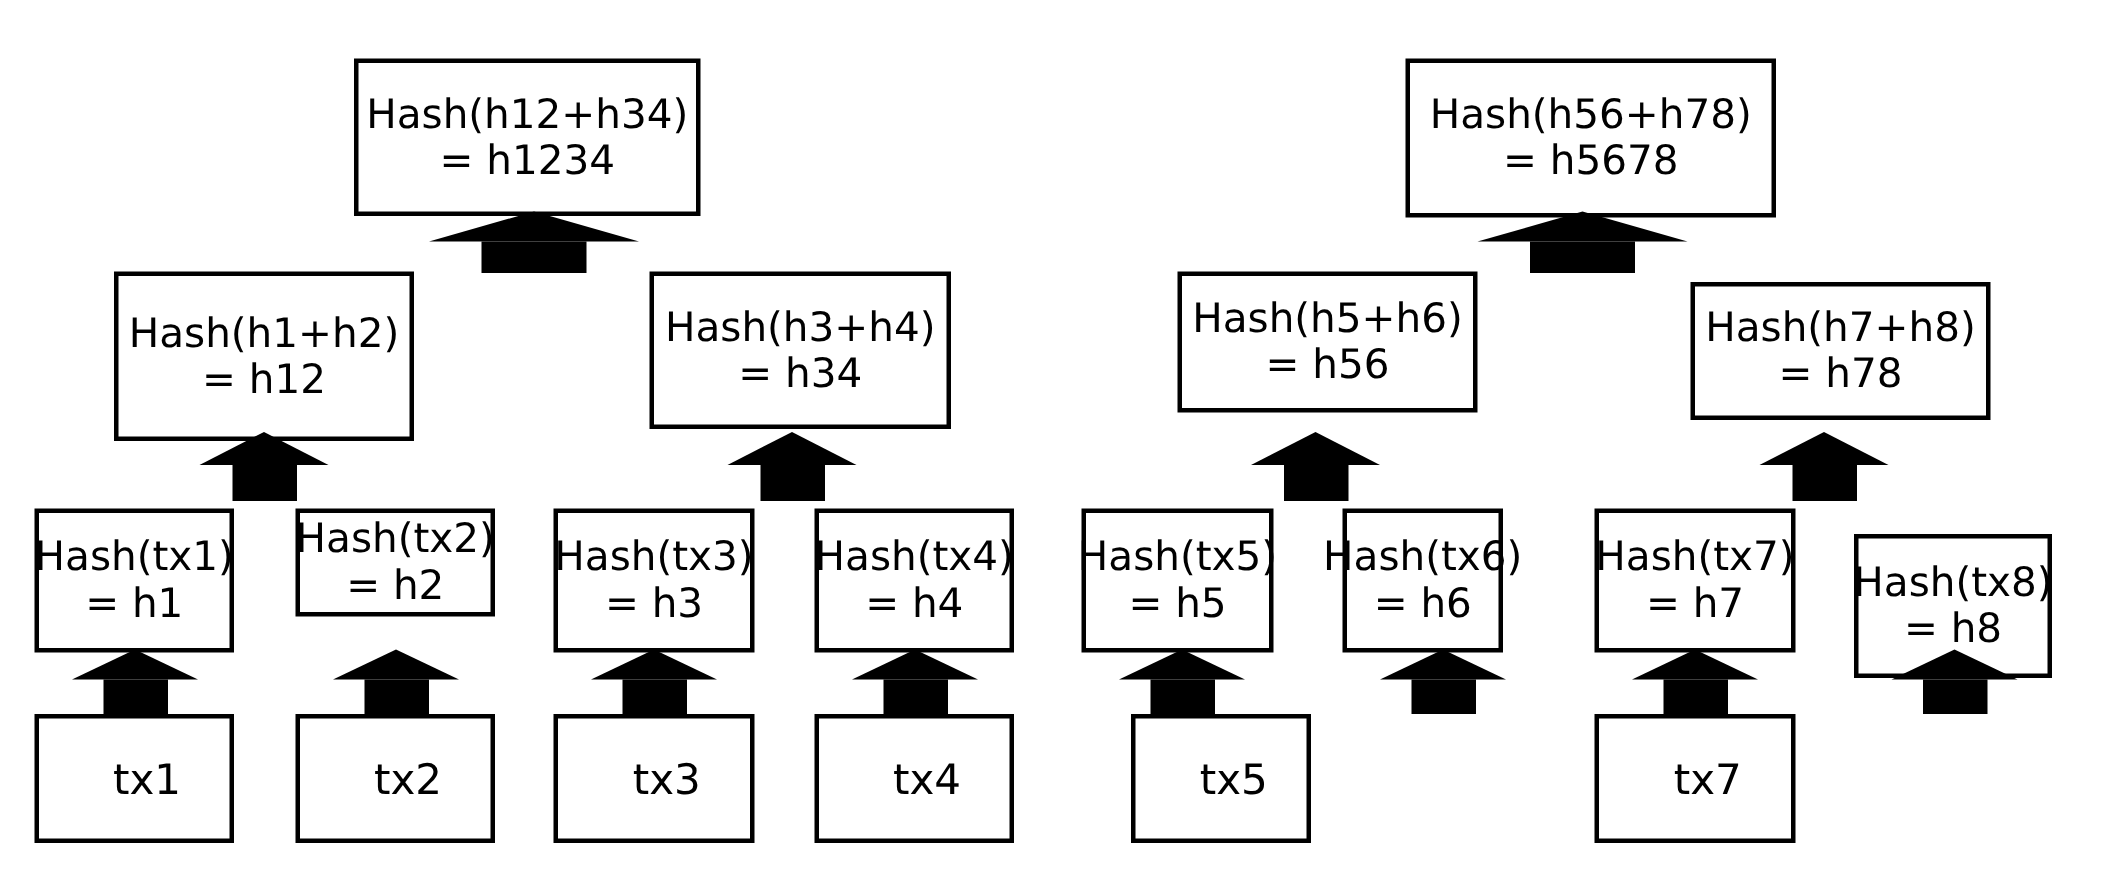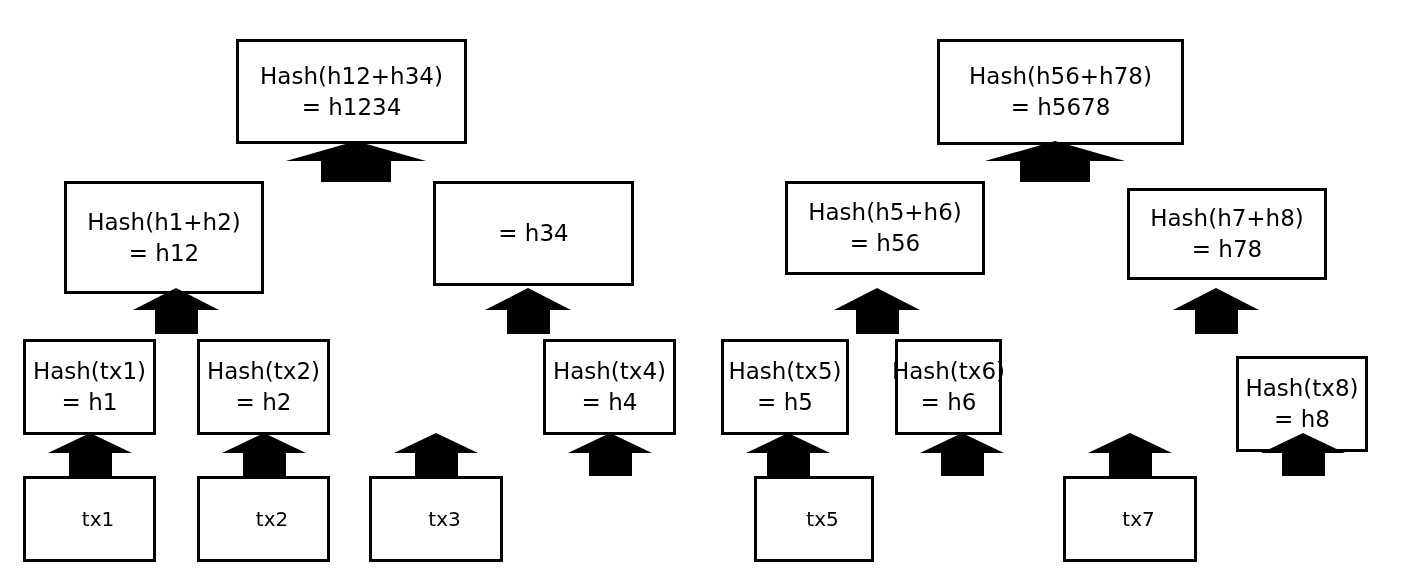--- a/index.html
+++ b/index.html
@@ -20,25 +20,25 @@
     position:absolute;
     box-sizing:border-box;
     background:var(--paper);
     border:3px solid var(--ink);
     display:flex;
     flex-direction:column;
     align-items:center;
     justify-content:center;
     text-align:center;
     z-index:1;
-    font-size:23px;
+    font-size:27px;
     line-height:31px;
     white-space:nowrap;
   }
-  .box.tx{font-size:20px;padding-left:17px;}
+  .box.tx{font-size:28px;padding-left:17px;}
   .arrow{
     position:absolute;
     z-index:2;
   }
   .arrow .head{
     width:0;height:0;
     margin:0 auto;
     border-bottom-color:var(--ink);
     border-bottom-style:solid;
     border-left-style:solid;border-right-style:solid;
@@ -63,70 +63,82 @@
 
   <div class="box" style="left:236px;top:39px;width:231px;height:105px">
     <span>Hash(h12+h34)</span>
     <span>= h1234</span>
   </div>
   <div class="box" style="left:937px;top:39px;width:247px;height:106px">
     <span>Hash(h56+h78)</span>
     <span>= h5678</span>
   </div>
 
-  <div class="box" style="left:64px;top:181px;width:200px;height:113px">
+  <div class="box" style="left:76px;top:181px;width:200px;height:113px">
     <span>Hash(h1+h2)</span>
     <span>= h12</span>
   </div>
   <div class="box" style="left:433px;top:181px;width:201px;height:105px">
+    <span>Hash(h3+h4)</span>
     <span>= h34</span>
   </div>
   <div class="box" style="left:785px;top:181px;width:200px;height:94px">
     <span>Hash(h5+h6)</span>
     <span>= h56</span>
   </div>
   <div class="box" style="left:1127px;top:188px;width:200px;height:92px">
     <span>Hash(h7+h8)</span>
     <span>= h78</span>
   </div>
 
   <div class="box" style="left:23px;top:339px;width:133px;height:96px">
     <span>Hash(tx1)</span>
     <span>= h1</span>
   </div>
-  <div class="box" style="left:197px;top:339px;width:133px;height:96px">
+  <div class="box" style="left:197px;top:339px;width:133px;height:72px">
     <span>Hash(tx2)</span>
     <span>= h2</span>
+  </div>
+  <div class="box" style="left:369px;top:339px;width:134px;height:96px">
+    <span>Hash(tx3)</span>
+    <span>= h3</span>
   </div>
   <div class="box" style="left:543px;top:339px;width:133px;height:96px">
     <span>Hash(tx4)</span>
     <span>= h4</span>
   </div>
   <div class="box" style="left:721px;top:339px;width:128px;height:96px">
     <span>Hash(tx5)</span>
     <span>= h5</span>
   </div>
   <div class="box" style="left:895px;top:339px;width:107px;height:96px">
     <span>Hash(tx6)</span>
     <span>= h6</span>
   </div>
+  <div class="box" style="left:1063px;top:339px;width:134px;height:96px">
+    <span>Hash(tx7)</span>
+    <span>= h7</span>
+  </div>
   <div class="box" style="left:1236px;top:356px;width:132px;height:96px">
     <span>Hash(tx8)</span>
     <span>= h8</span>
   </div>
 
   <div class="box tx" style="left:23px;top:476px;width:133px;height:86px">
     <span>tx1</span>
   </div>
   <div class="box tx" style="left:197px;top:476px;width:133px;height:86px">
     <span>tx2</span>
   </div>
   <div class="box tx" style="left:369px;top:476px;width:134px;height:86px">
     <span>tx3</span>
   </div>
+  <div class="box tx" style="left:543px;top:476px;width:133px;height:86px">
+    <span>tx4</span>
+  </div>
   <div class="box tx" style="left:754px;top:476px;width:120px;height:86px">
     <span>tx5</span>
   </div>
   <div class="box tx" style="left:1063px;top:476px;width:134px;height:86px">
     <span>tx7</span>
   </div>
 
   <div class="arrow arr-s" style="left:48px;top:433px">
     <div class="head"></div>
     <div class="stem"></div>

